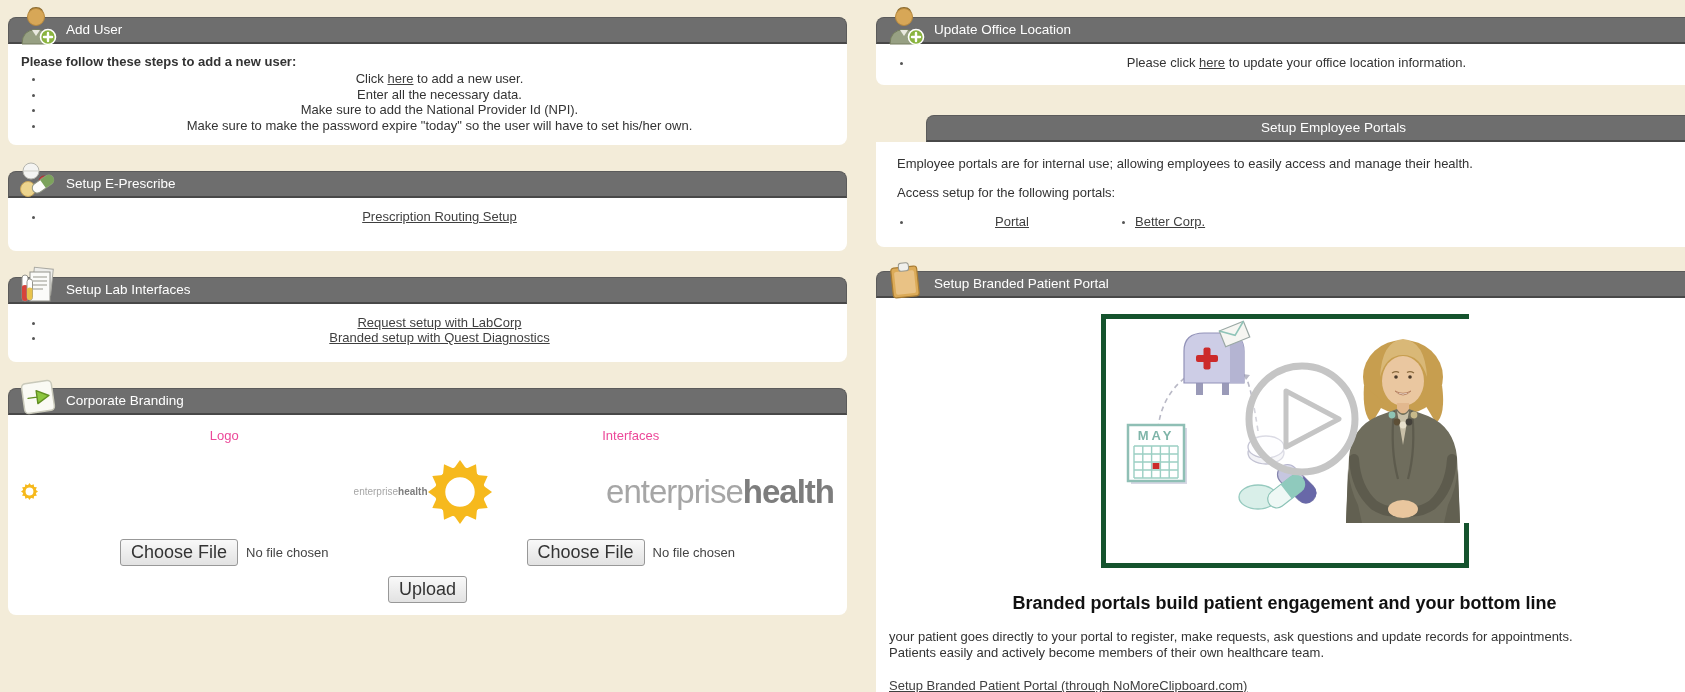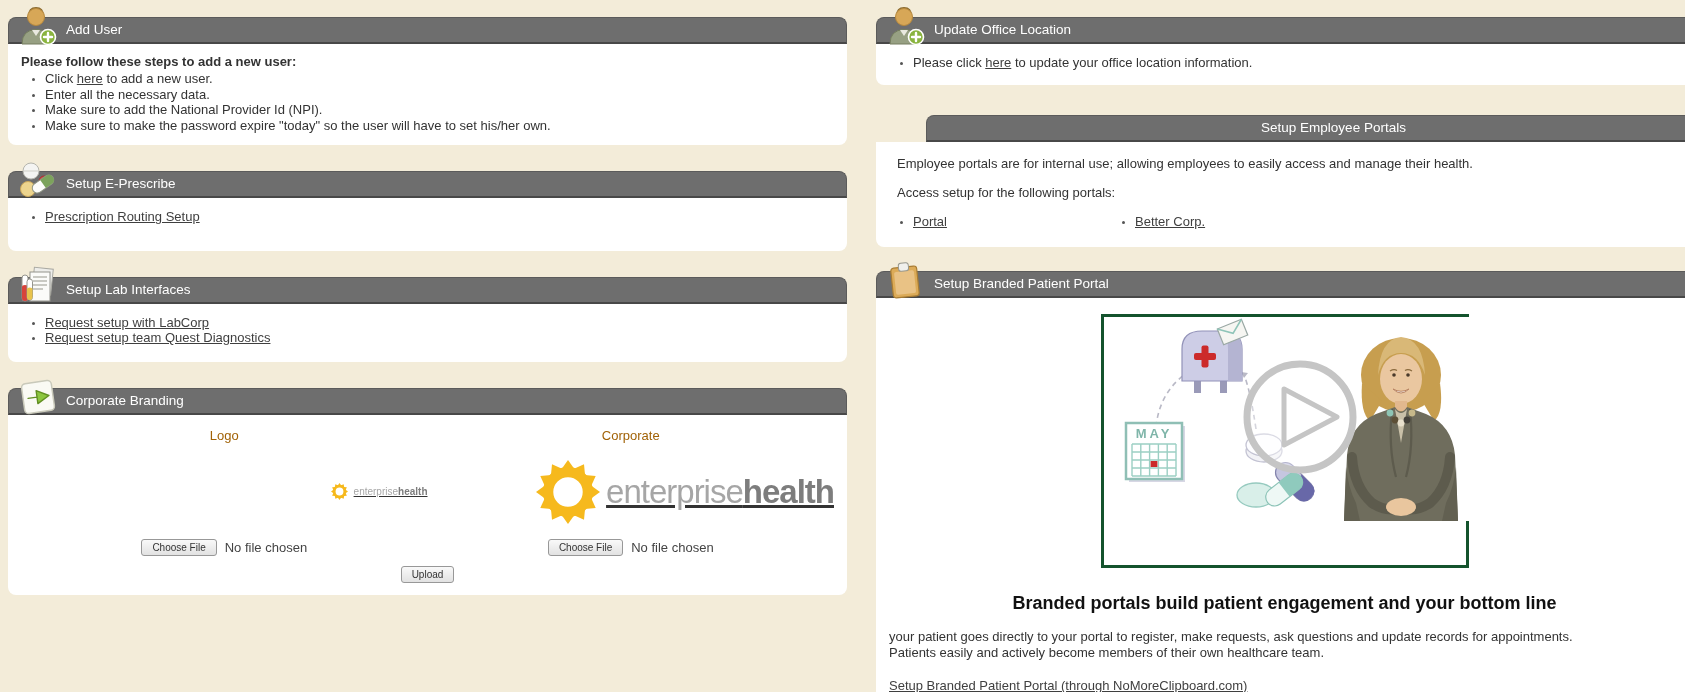--- a/index.html
+++ b/index.html
@@ -27,59 +27,59 @@
     padding-left:57px;
   }
   .panel-header.no-icon { margin-left:50px; padding-left:48px;text-align:center; }
   .panel-icon { position:absolute; left:10px; top:-12px; width:38px; height:40px; }
   .panel-body {
     background:#fff;
     border-radius:0 0 8px 8px;
     padding:9px 13px 12px 13px;
   }
 
-  ul.blist { margin:2px 0 0 0; padding-left:24px; }
+  ul.blist { margin:2px 0 0 0; padding-left:24px;text-align:center; }
   ul.blist li { line-height:15.5px; margin:0; }
   ul.blist li::marker { color:#555; font-size:10px; }
 
   a.lnk { color:#3f3f3f; text-decoration:underline; cursor:pointer; }
 
   .intro { font-weight:bold; margin:1px 0 2px 0; }
 
   .pad-b-lg { padding-bottom:26px; }
 
   
   .brand-cols { display:flex; margin-top:4px; }
   .brand-col { flex:1; text-align:center; }
-  .brand-label { color:#a16207; margin-bottom:6px; }
-  .logo-box { height:86px; display:flex; align-items:center; justify-content:flex-end; gap:6px;text-decoration:underline; }
+  .brand-label { color:#ec4899; margin-bottom:6px; }
+  .logo-box { height:86px; display:flex; align-items:center; justify-content:space-between; gap:6px; }
   .brand-light { color:#a6a6a6; }
   .brand-bold  { color:#7d7d7d; font-weight:bold; }
   .logo-small .brand-text { font-size:10px; letter-spacing:0; }
   .logo-big   .brand-text { font-size:33px; letter-spacing:-1px; }
   .file-row { display:flex; align-items:center; justify-content:center; gap:8px; margin-top:4px; }
   .btn {
-    font-family:inherit; font-size:10px; color:#333;
+    font-family:inherit; font-size:18px; color:#333;
     background:linear-gradient(#f9f9f9,#e2e2e2);
     border:1px solid #989898; border-radius:3px;
     padding:2px 10px; cursor:pointer;
   }
   .file-status { color:#444; }
   .upload-row { text-align:center; margin-top:10px; }
 
   
   .ep-line { margin:5px 0 14px 8px; }
   .ep-links { display:flex; margin:4px 0 6px 0; }
   .ep-links ul.blist { margin:0; }
   .ep-links .c1 { width:222px; }
 
   
   .video-box {
     width:368px; height:254px;
-    border:3px solid #14532d;
+    border:5px solid #14532d;
     margin:7px auto 0 auto;
     background:#fff;
   }
   .pp-headline { text-align:center; font-weight:bold; font-size:18px; color:#111; margin:25px 0 15px 0; }
   .pp-par { line-height:16px; }
   .pp-link-row { margin:17px 0 3px 0; }
 </style>
 </head>
 <body>
 
@@ -170,21 +170,21 @@
     <div class="panel">
       <div class="panel-header">
         <svg class="panel-icon" viewBox="0 0 38 40">
             <use href="#icon-lab"></use>
           </svg>
         <span>Setup Lab Interfaces</span>
       </div>
       <div class="panel-body" style="padding-bottom:16px;">
         <ul class="blist">
           <li><a class="lnk">Request setup with LabCorp</a></li>
-          <li><a class="lnk">Request setup team Quest Diagnostics</a></li>
+          <li><a class="lnk">Branded setup with Quest Diagnostics</a></li>
         </ul>
       </div>
     </div>
 
     <div class="panel">
       <div class="panel-header">
         <svg class="panel-icon" viewBox="0 0 38 40">
             <use href="#icon-arrow"></use>
           </svg>
         <span>Corporate Branding</span>
@@ -212,21 +212,21 @@
                 <circle cx="50" cy="50" r="31" fill="none" stroke="#f6b91d" stroke-width="16"></circle>
               </svg>
               <span class="brand-text"><span class="brand-light">enterprise</span><span class="brand-bold">health</span></span>
             </div>
             <div class="file-row">
               <button class="btn">Choose File</button>
               <span class="file-status">No file chosen</span>
             </div>
           </div>
           <div class="brand-col">
-            <div class="brand-label">Corporate</div>
+            <div class="brand-label">Interfaces</div>
             <div class="logo-box logo-big">
               <svg width="64" height="64" viewBox="0 0 100 100">
                 <g fill="#f6b91d">
                   <path d="M50 0 L60 14 L50 24 L40 14 Z"></path>
                   <path d="M50 0 L60 14 L50 24 L40 14 Z" transform="rotate(30 50 50)"></path>
                   <path d="M50 0 L60 14 L50 24 L40 14 Z" transform="rotate(60 50 50)"></path>
                   <path d="M50 0 L60 14 L50 24 L40 14 Z" transform="rotate(90 50 50)"></path>
                   <path d="M50 0 L60 14 L50 24 L40 14 Z" transform="rotate(120 50 50)"></path>
                   <path d="M50 0 L60 14 L50 24 L40 14 Z" transform="rotate(150 50 50)"></path>
                   <path d="M50 0 L60 14 L50 24 L40 14 Z" transform="rotate(180 50 50)"></path>

